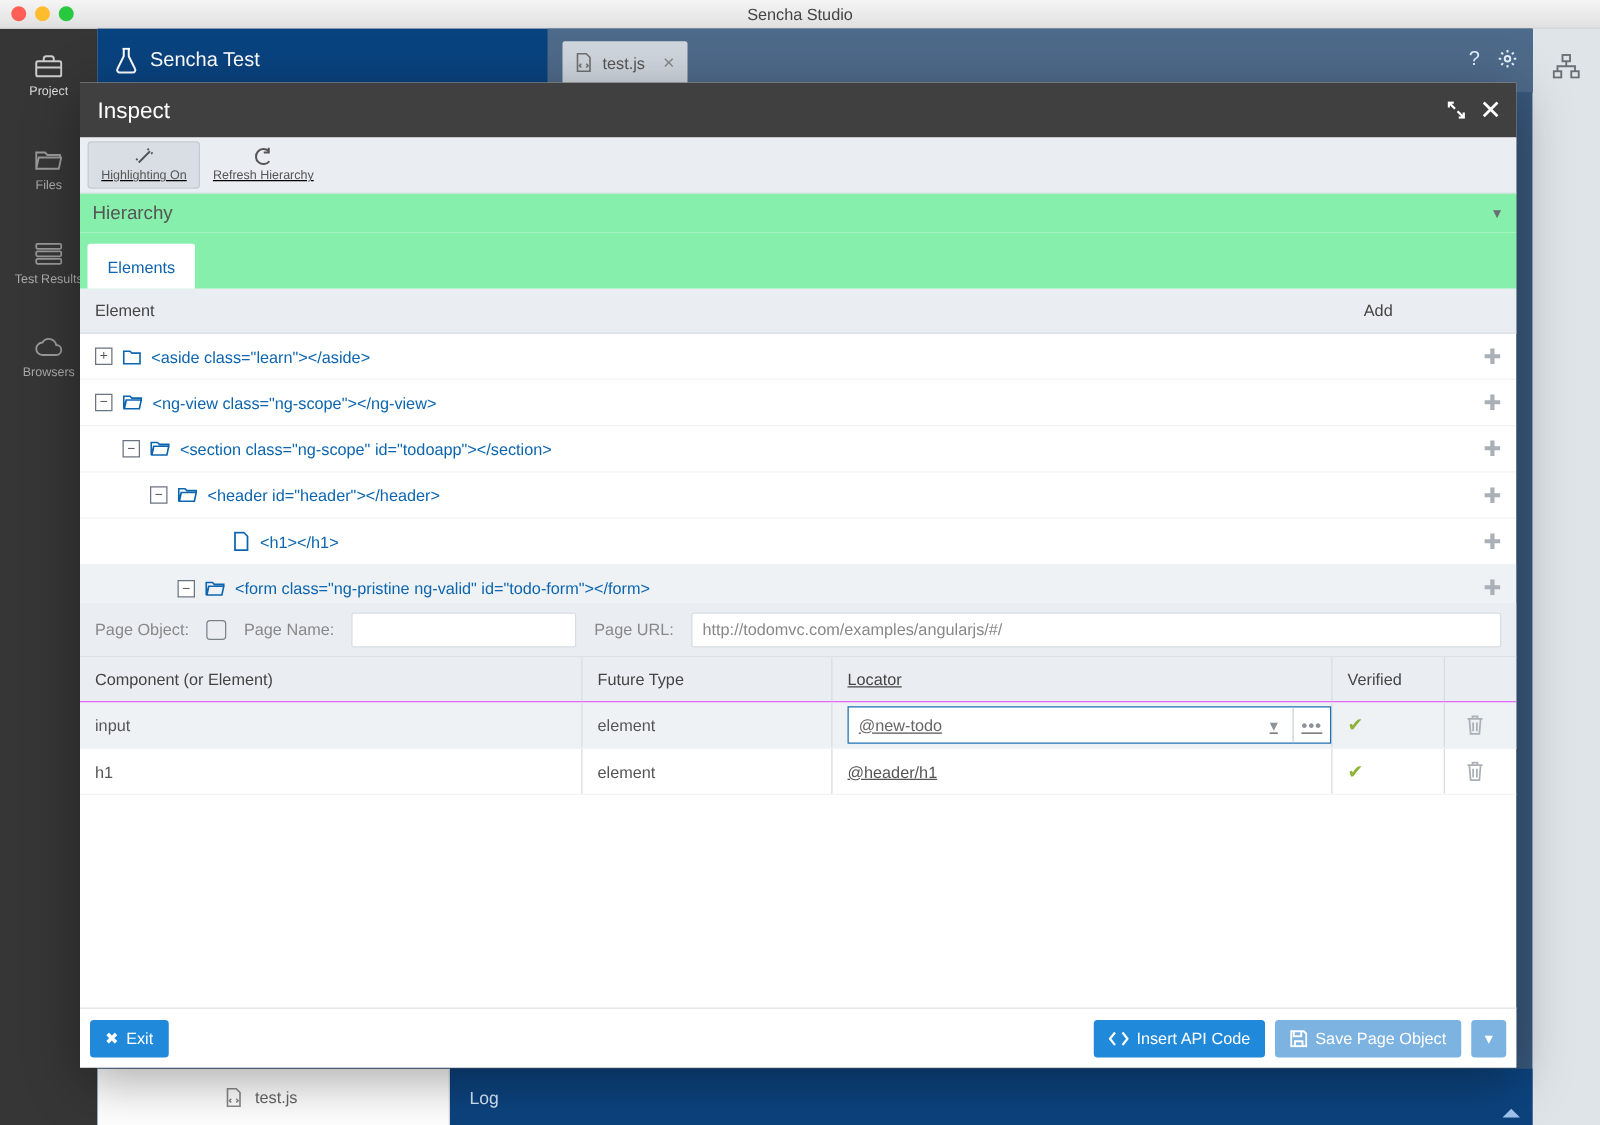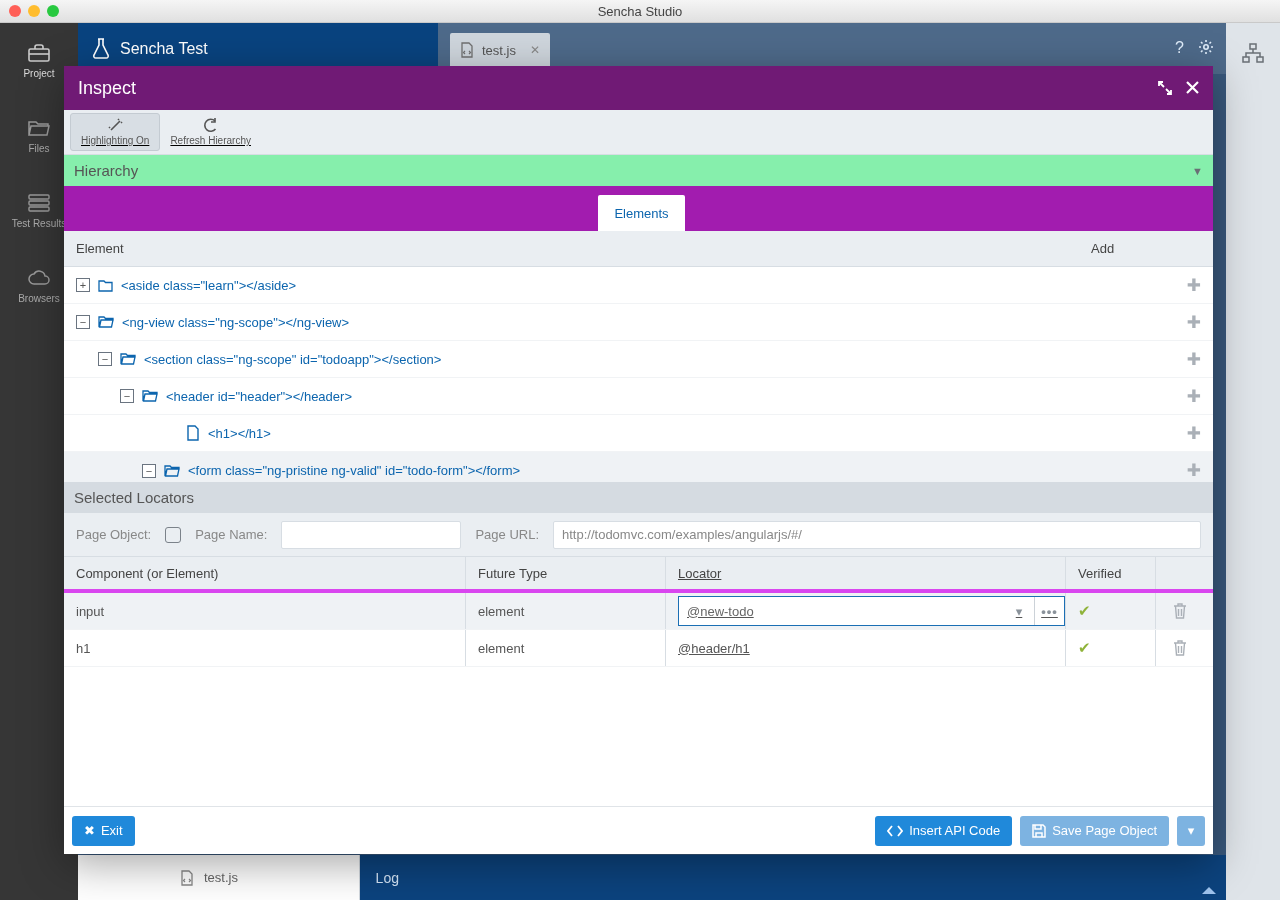--- a/index.html
+++ b/index.html
@@ -30,51 +30,51 @@
 .rightrail { width: 54px; background: #dfe4e9; display: flex; justify-content: center; padding-top: 20px; }
 .rightrail .sit { color: #6a6f75; font-size: 20px; }
 
 .footer { position: absolute; left: 78px; right: 54px; bottom: 0; height: 45px; background: #0c437e; display: flex; align-items: center; color: #d5e6f8; padding-left: 22px; gap: 30px; font-size: 14px; }
 .footer .ic { width: 18px; height: 18px; display: inline-flex; align-items: center; justify-content: center; }
 .footer .exp { position: absolute; right: 10px; bottom: 6px; width: 0; height: 0; border-left: 7px solid transparent; border-right: 7px solid transparent; border-bottom: 7px solid #9fc4ee; }
 
 .treebar { position: absolute; left: 78px; bottom: 0; height: 45px; width: 282px; background: #fff; display: flex; align-items: center; padding-left: 102px; gap: 10px; font-size: 13px; color: #666; border-right: 1px solid #d3d9df; box-shadow: 0 -6px 8px -6px rgba(0,0,0,0.1); z-index: 3; }
 
 .modal { position: absolute; left: 64px; top: 66px; width: 1149px; height: 788px; background: #fff; box-shadow: 0 10px 40px rgba(0,0,0,0.35); display: flex; flex-direction: column; z-index: 5; }
-.mhead { height: 44px; background: #701a75; color: #fff; display: flex; align-items: center; padding: 0 14px; font-size: 18px; }
+.mhead { height: 44px; background: #404040; color: #fff; display: flex; align-items: center; padding: 0 14px; font-size: 18px; }
 .mhead .hicons { margin-left: auto; display: flex; gap: 14px; font-size: 15px; }
 .mtool { height: 45px; background: #eaeef2; display: flex; align-items: center; padding-left: 6px; border-bottom: 1px solid #d7dde3; text-decoration: underline; }
 .mtbtn { display: flex; flex-direction: column; align-items: center; justify-content: center; height: 38px; padding: 0 10px; font-size: 10px; color: #555; gap: 2px; cursor: pointer; border-radius: 3px; }
 .mtbtn.active { background: #d8dee4; border: 1px solid #c4cbd2; }
 .mtbtn .tic { font-size: 15px; }
 
 .sechead { height: 31px; background: #86efac; display: flex; align-items: center; padding: 0 10px; font-size: 15px; color: #555; }
 .sechead .dd { margin-left: auto; font-size: 11px; color: #6a6f75; }
 
-.tabs2 { height: 45px; background: #a21caf; display: flex; align-items: flex-end; padding-left: 6px; justify-content: center; }
+.tabs2 { height: 45px; background: #86efac; display: flex; align-items: flex-end; padding-left: 6px; }
 .tab2 { background: #fff; color: #0c65ae; height: 36px; display: flex; align-items: center; padding: 0 16px; font-size: 13px; border-radius: 2px 2px 0 0; }
 
 .colhead { height: 36px; background: #eaeef2; border-bottom: 1px solid #d7dde3; display: flex; align-items: center; padding: 0 12px; font-size: 13px; color: #444; }
 .colhead .c1 { flex: 1; } .colhead .c2 { width: 110px; text-align: left; }
 
 .tree { height: 215px; overflow: hidden; }
 .trow { height: 37px; display: flex; align-items: center; padding: 0 12px; font-size: 13px; color: #0c65ae; border-bottom: 1px solid #f1f3f5; }
 .trow .exp { width: 14px; height: 14px; border: 1px solid #6a7480; display: flex; align-items: center; justify-content: center; font-size: 11px; color: #555; margin-right: 8px; background: #fff; }
 .trow .folder { margin-right: 8px; color: #0c65ae; }
 .trow .txt { flex: 1; }
 .trow .add { color: #aab0b7; font-size: 17px; cursor: pointer; }
 .trow.last { border-bottom: none; background: #eff2f5; }
 
 .selhead { height: 31px; background: #d5dbe1; display: flex; align-items: center; padding: 0 10px; font-size: 15px; color: #555; }
 .pobar { height: 44px; background: #eaeef2; display: flex; align-items: center; padding: 0 12px; gap: 14px; font-size: 13px; color: #888; border-bottom: 1px solid #d7dde3; }
 .pobar .chk { width: 16px; height: 16px; border: 1.5px solid #7b828a; border-radius: 3px; }
 .pobar .inp { background: #fff; height: 28px; border: 1px solid #d7dde3; border-radius: 2px; padding: 0 8px; font-size: 13px; color: #888; }
 .pobar .inp.w1 { width: 180px; } .pobar .inp.w2 { flex: 1; }
 
-.gridhead { height: 36px; background: #eaeef2; display: flex; align-items: center; font-size: 13px; color: #444; border-bottom: 4px solid #d946ef; }
+.gridhead { height: 36px; background: #eaeef2; display: flex; align-items: center; font-size: 13px; color: #444; border-bottom: 1px solid #d946ef; }
 .gc1 { width: 401px; padding-left: 12px; }
 .gc2 { width: 200px; padding-left: 12px; border-left: 1px solid #d7dde3; height: 100%; display: flex; align-items: center; }
 .gc3 { width: 400px; padding-left: 12px; border-left: 1px solid #d7dde3; height: 100%; display: flex; align-items: center; text-decoration: underline; }
 .gc4 { width: 90px; padding-left: 12px; border-left: 1px solid #d7dde3; height: 100%; display: flex; align-items: center; }
 .gc5 { width: 48px; border-left: 1px solid #d7dde3; height: 100%; display: flex; align-items: center; justify-content: center; }
 
 .grow { height: 37px; display: flex; align-items: center; font-size: 13px; color: #555; border-bottom: 1px solid #f1f3f5; }
 .grow.sel { background: #eff2f5; }
 .grow .gc3 { position: relative; }
 .loc-edit { display: flex; align-items: center; border: 1px solid #1b6fb4; height: 30px; width: 388px; background: #fff; }
@@ -340,23 +340,20 @@
         <span class="folder">
           <svg width="16" height="14" viewBox="0 0 16 14">
             <path d="M1 2h5l1.5 1.5H15V5H3L1 12V2zM3 5h12l-1.5 7H1.5z" fill="none" stroke="#0c65ae" stroke-width="1.3"></path>
           </svg>
         </span>
         <span class="txt">&lt;form class="ng-pristine ng-valid" id="todo-form"&gt;&lt;/form&gt;</span>
         <span class="add">✚</span>
       </div>
     </div>
 
-  <div class="selhead">
-    <span>Selected Locators</span>
-  </div>
 
   <div class="pobar">
     <span>Page Object:</span>
     <span class="chk"></span>
     <span>Page Name:</span>
     <input class="inp w1" style="">
     <span>Page URL:</span>
     <input class="inp w2" value="http://todomvc.com/examples/angularjs/#/" style="">
   </div>
 

